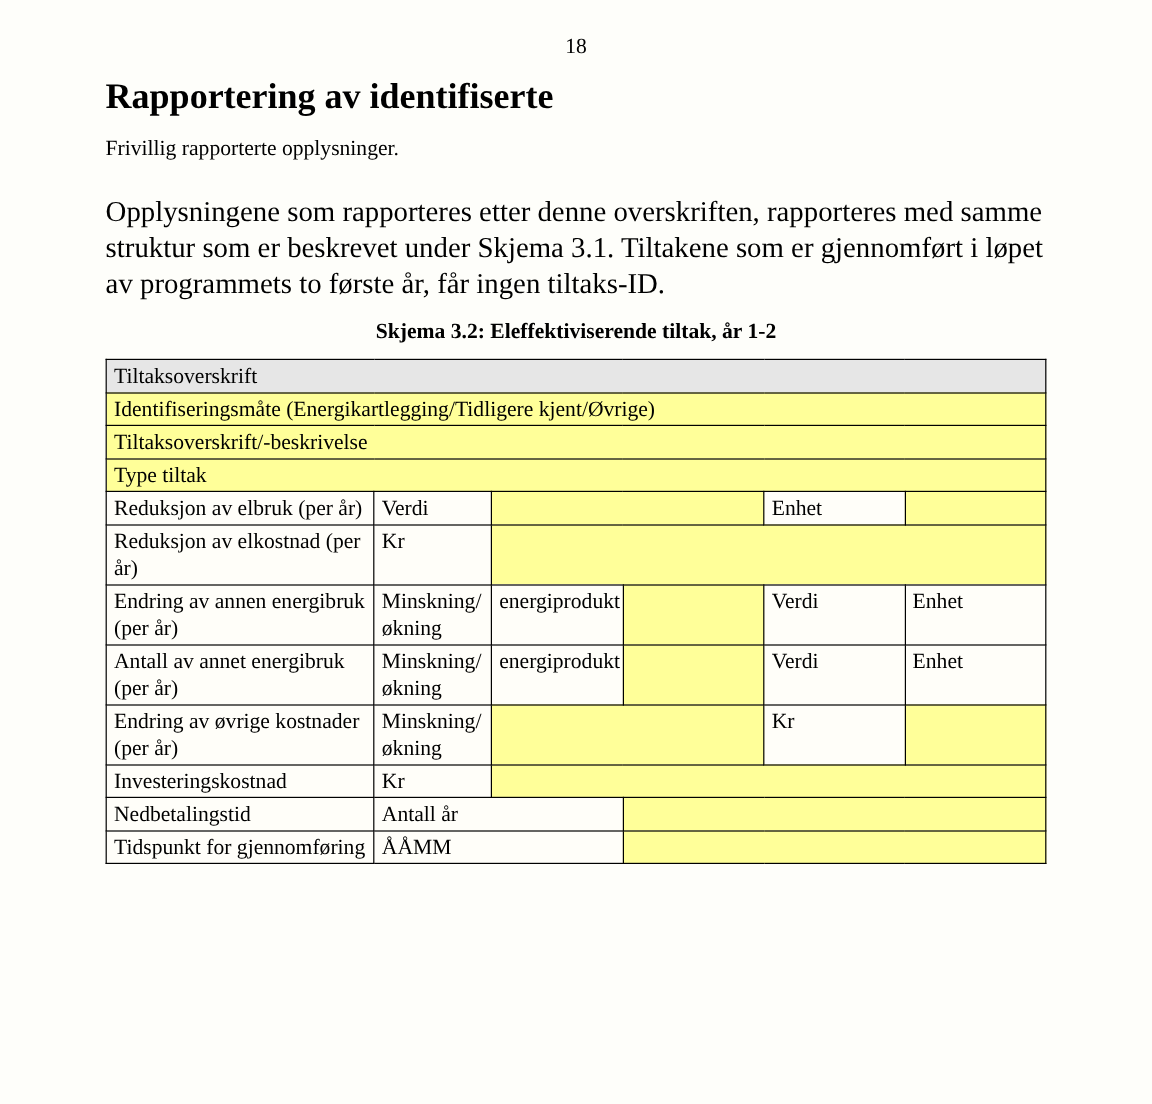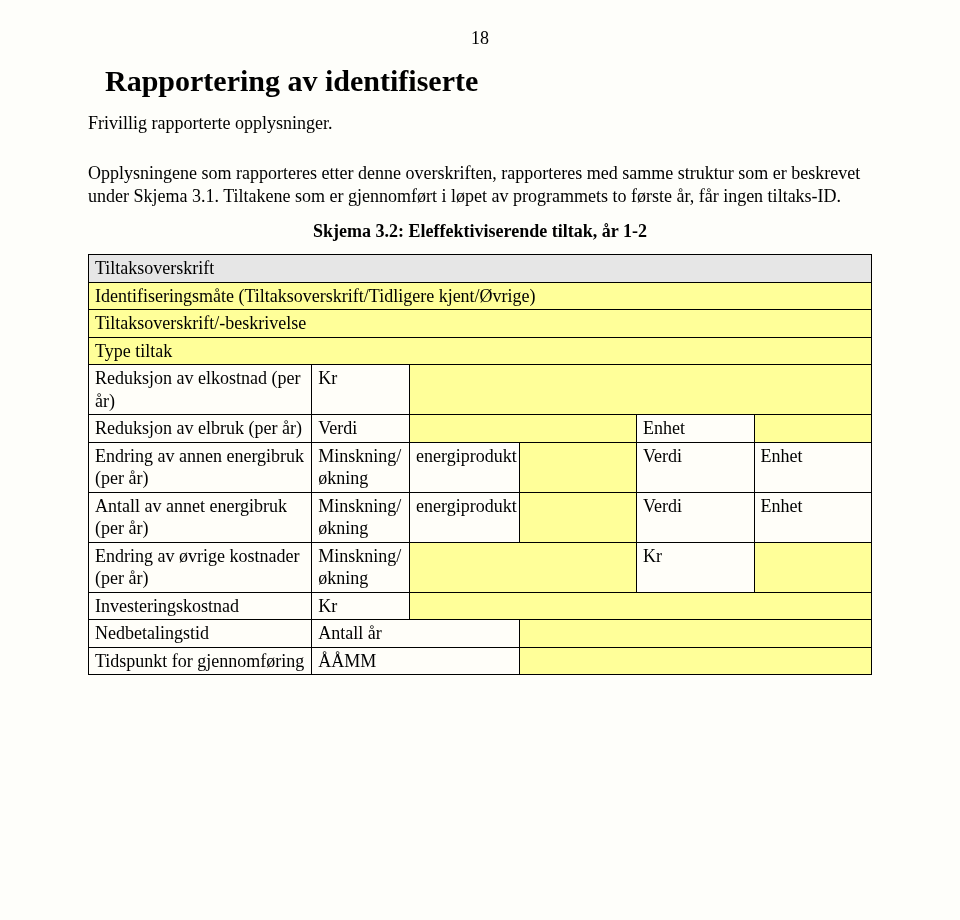--- a/index.html
+++ b/index.html
@@ -15,29 +15,29 @@
     padding: 28px 88px 40px 88px;
   }
   .page-num {
     text-align: center;
     font-size: 18px;
     margin-bottom: 14px;
   }
   h1 {
     font-size: 30px;
     font-weight: bold;
-    margin: 0 0 2px 17px;
+    margin: 0 0 2px 0;
     line-height: 1.2;
   }
   .subtitle {
     font-size: 18px;
     margin: 14px 0 28px 0;
   }
   .body-text {
-    font-size: 18px;
+    font-size: 24px;
     line-height: 1.25;
     margin: 0 0 14px 0;
   }
   .skjema-title {
     font-size: 18px;
     font-weight: bold;
     margin: 14px 0 12px 0;
     text-align: center;
   }
   table {
@@ -88,43 +88,43 @@
       <col style="width:15%">
       <col style="width:15%">
     </colgroup>
 
     <tbody>
         <tr class="grey-row">
       <td colspan="6">Tiltaksoverskrift</td>
     </tr>
 
     <tr class="yellow">
-      <td colspan="6">Identifiseringsmåte (Tiltaksoverskrift/Tidligere kjent/Øvrige)</td>
+      <td colspan="6">Identifiseringsmåte (Energikartlegging/Tidligere kjent/Øvrige)</td>
     </tr>
 
     <tr class="yellow">
       <td colspan="6">Tiltaksoverskrift/-beskrivelse</td>
     </tr>
 
     <tr class="yellow">
       <td colspan="6">Type tiltak</td>
     </tr>
 
     <tr>
-      <td class="white">Reduksjon av elkostnad (per år)</td>
-      <td class="white">Kr</td>
-      <td class="yellow" colspan="4"></td>
-    </tr>
-
-    <tr>
       <td class="white">Reduksjon av elbruk (per år)</td>
       <td class="white">Verdi</td>
       <td class="yellow" colspan="2"></td>
       <td class="white">Enhet</td>
       <td class="yellow"></td>
+    </tr>
+
+    <tr>
+      <td class="white">Reduksjon av elkostnad (per år)</td>
+      <td class="white">Kr</td>
+      <td class="yellow" colspan="4"></td>
     </tr>
 
     <tr>
       <td class="white">Endring av annen energibruk            (per år)</td>
       <td class="white">Minskning/ økning</td>
       <td class="white">energiprodukt</td>
       <td class="yellow"></td>
       <td class="white">Verdi</td>
       <td class="white">Enhet</td>
     </tr>

